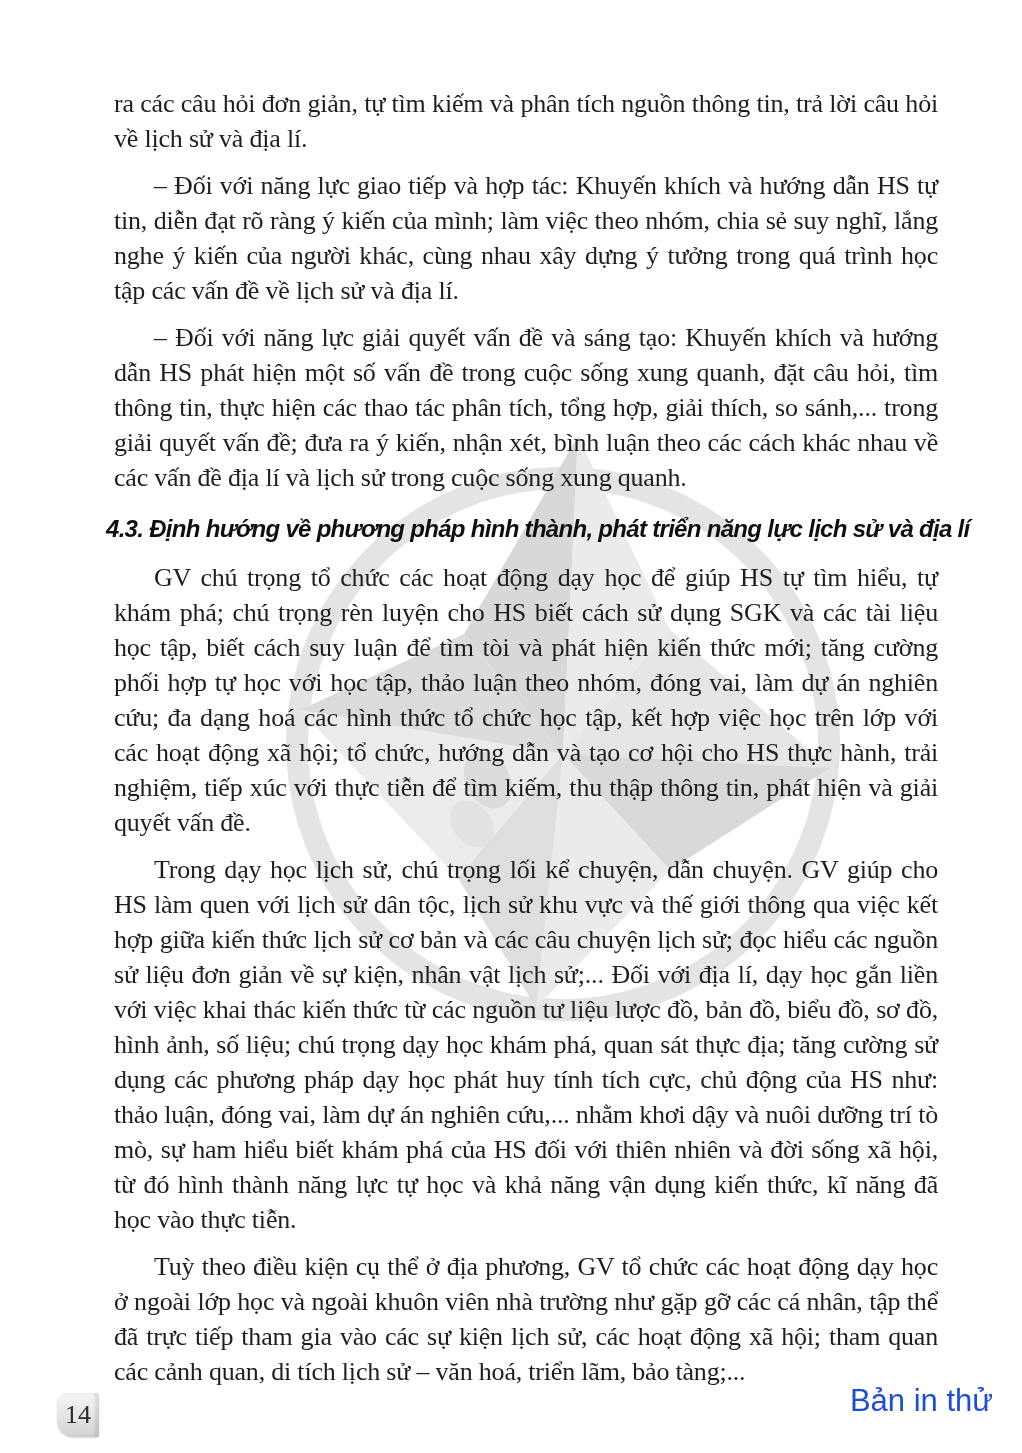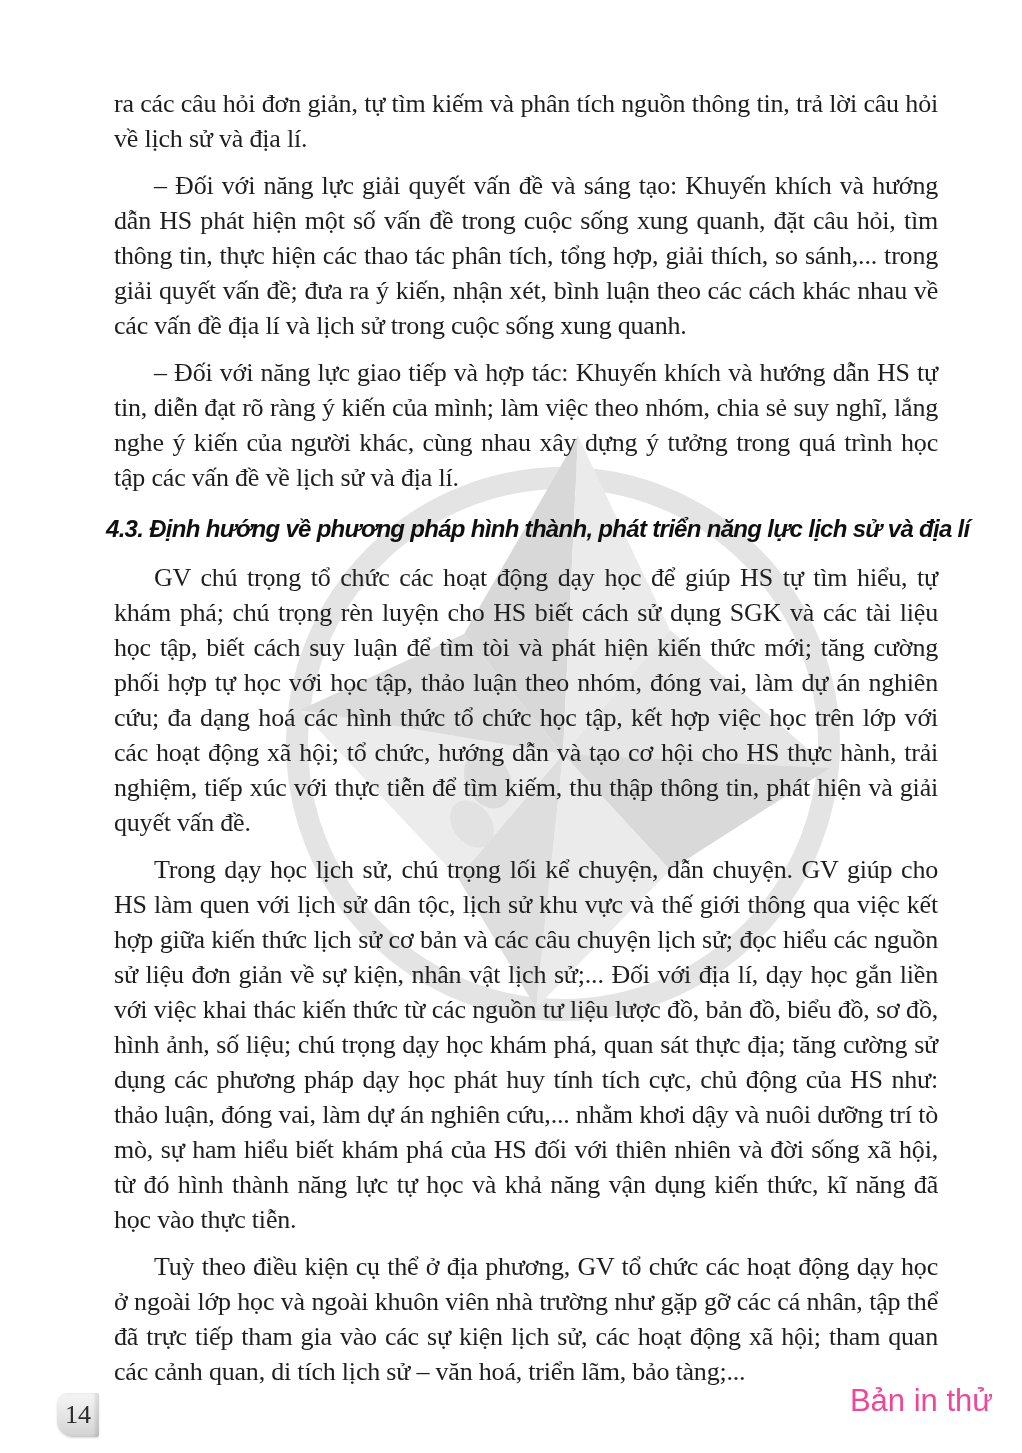--- a/index.html
+++ b/index.html
@@ -59,21 +59,21 @@
     color: #2a2a2a;
     z-index: 2;
     margin-top: 35px;
   }
   .print-proof {
     position: absolute;
     right: 29px;
     top: 1383px;
     font-family: "Liberation Sans", sans-serif;
     font-size: 31px;
-    color: #ec4899;
+    color: #1d4ed8;
     z-index: 2;
   }
 </style>
 </head>
 <body>
 
 <div class="page">
 
   <svg class="watermark" width="576" height="652" viewBox="0 0 576 652" aria-hidden="true">
     <circle cx="287" cy="336" r="266" fill="none" stroke="#e4e4e4" stroke-width="22"></circle>
@@ -89,22 +89,22 @@
 
     <polygon points="24,302 182,470 287,346" fill="#ececec"></polygon>
     <polygon points="24,302 287,346 188,226" fill="#dcdcdc"></polygon>
 
     <ellipse cx="212" cy="372" rx="22" ry="30" transform="rotate(-28 212 372)" fill="#dcdcdc"></ellipse>
     <ellipse cx="196" cy="416" rx="19" ry="26" transform="rotate(-38 196 416)" fill="#e2e2e2"></ellipse>
   </svg>
 
   <main class="content">
     <p>ra các câu hỏi đơn giản, tự tìm kiếm và phân tích nguồn thông tin, trả lời câu hỏi về lịch sử và địa lí.</p>
+    <p class="indent">– Đối với năng lực giao tiếp và hợp tác: Khuyến khích và hướng dẫn HS tự tin, diễn đạt rõ ràng ý kiến của mình; làm việc theo nhóm, chia sẻ suy nghĩ, lắng nghe ý kiến của người khác, cùng nhau xây dựng ý tưởng trong quá trình học tập các vấn đề về lịch sử và địa lí.</p>
     <p class="indent">– Đối với năng lực giải quyết vấn đề và sáng tạo: Khuyến khích và hướng dẫn HS phát hiện một số vấn đề trong cuộc sống xung quanh, đặt câu hỏi, tìm thông tin, thực hiện các thao tác phân tích, tổng hợp, giải thích, so sánh,... trong giải quyết vấn đề; đưa ra ý kiến, nhận xét, bình luận theo các cách khác nhau về các vấn đề địa lí và lịch sử trong cuộc sống xung quanh.</p>
-    <p class="indent">– Đối với năng lực giao tiếp và hợp tác: Khuyến khích và hướng dẫn HS tự tin, diễn đạt rõ ràng ý kiến của mình; làm việc theo nhóm, chia sẻ suy nghĩ, lắng nghe ý kiến của người khác, cùng nhau xây dựng ý tưởng trong quá trình học tập các vấn đề về lịch sử và địa lí.</p>
 
     <h2 class="section-heading">4.3. Định hướng về phương pháp hình thành, phát triển năng lực lịch sử và địa lí</h2>
 
     <p class="indent">GV chú trọng tổ chức các hoạt động dạy học để giúp HS tự tìm hiểu, tự khám phá; chú trọng rèn luyện cho HS biết cách sử dụng SGK và các tài liệu học tập, biết cách suy luận để tìm tòi và phát hiện kiến thức mới; tăng cường phối hợp tự học với học tập, thảo luận theo nhóm, đóng vai, làm dự án nghiên cứu; đa dạng hoá các hình thức tổ chức học tập, kết hợp việc học trên lớp với các hoạt động xã hội; tổ chức, hướng dẫn và tạo cơ hội cho HS thực hành, trải nghiệm, tiếp xúc với thực tiễn để tìm kiếm, thu thập thông tin, phát hiện và giải quyết vấn đề.</p>
     <p class="indent">Trong dạy học lịch sử, chú trọng lối kể chuyện, dẫn chuyện. GV giúp cho HS làm quen với lịch sử dân tộc, lịch sử khu vực và thế giới thông qua việc kết hợp giữa kiến thức lịch sử cơ bản và các câu chuyện lịch sử; đọc hiểu các nguồn sử liệu đơn giản về sự kiện, nhân vật lịch sử;... Đối với địa lí, dạy học gắn liền với việc khai thác kiến thức từ các nguồn tư liệu lược đồ, bản đồ, biểu đồ, sơ đồ, hình ảnh, số liệu; chú trọng dạy học khám phá, quan sát thực địa; tăng cường sử dụng các phương pháp dạy học phát huy tính tích cực, chủ động của HS như: thảo luận, đóng vai, làm dự án nghiên cứu,... nhằm khơi dậy và nuôi dưỡng trí tò mò, sự ham hiểu biết khám phá của HS đối với thiên nhiên và đời sống xã hội, từ đó hình thành năng lực tự học và khả năng vận dụng kiến thức, kĩ năng đã học vào thực tiễn.</p>
     <p class="indent">Tuỳ theo điều kiện cụ thể ở địa phương, GV tổ chức các hoạt động dạy học ở ngoài lớp học và ngoài khuôn viên nhà trường như gặp gỡ các cá nhân, tập thể đã trực tiếp tham gia vào các sự kiện lịch sử, các hoạt động xã hội; tham quan các cảnh quan, di tích lịch sử – văn hoá, triển lãm, bảo tàng;...</p>
   </main>
 
   <div class="page-number-tab">
     <span>14</span>

